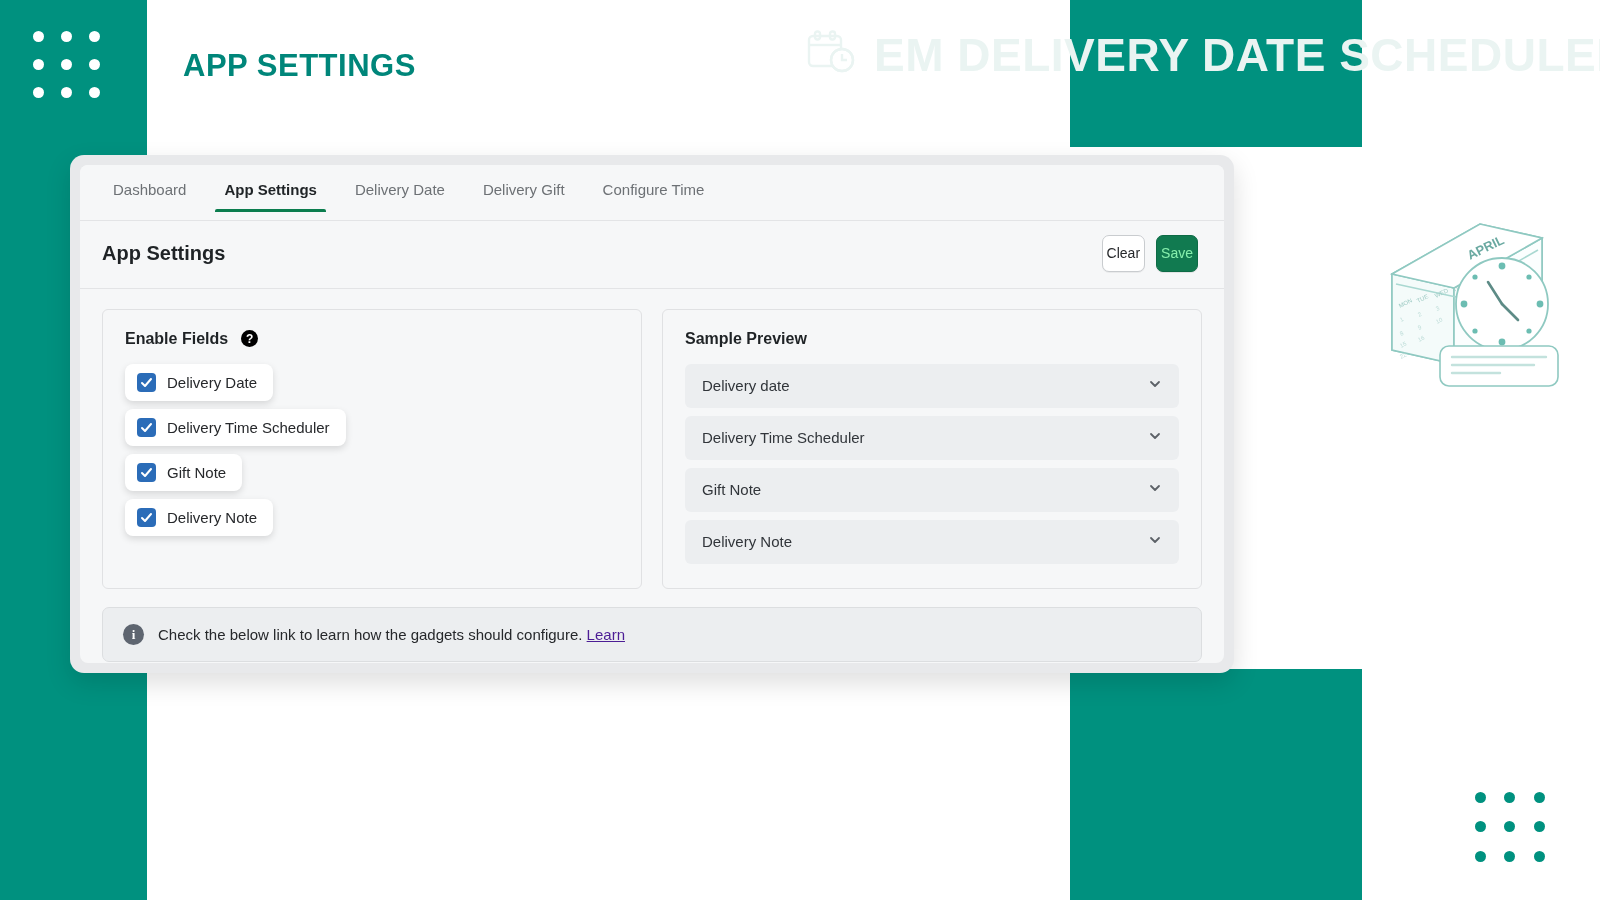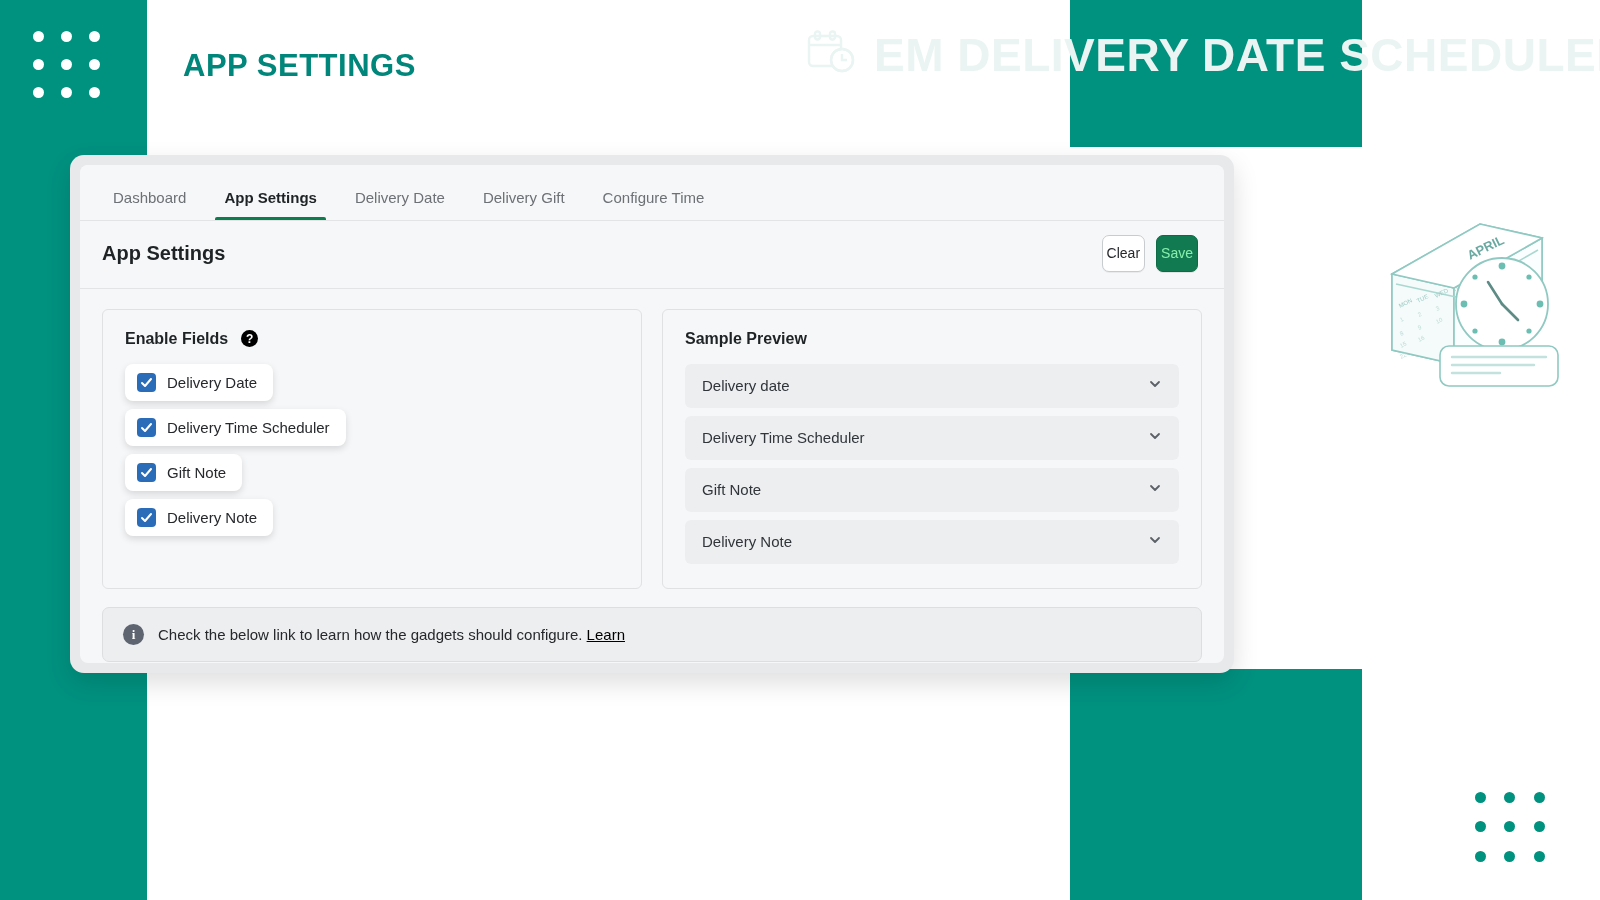--- a/index.html
+++ b/index.html
@@ -121,21 +121,21 @@
     display: flex;
     flex-direction: column;
     overflow: hidden;
   }
 
   
   .tabs {
     display: flex;
     align-items: flex-end;
     gap: 0;
-    padding: 0 14px;
+    padding: 8px 14px;
     height: 56px;
     border-bottom: 1px solid #e3e4e6;
     background: #f6f7f8;
   }
   .tab {
     position: relative;
     padding: 0 19px 15px 19px;
     font-size: 15px;
     color: #6d7175;
     cursor: pointer;
@@ -301,21 +301,21 @@
     font-weight: bold;
     font-family: "Liberation Serif", serif;
     display: flex;
     align-items: center;
     justify-content: center;
     flex: 0 0 auto;
     line-height: 1;
   }
   .info-text { font-size: 15px; color: #26282b; }
   .info-link {
-    color: #000000;
+    color: #4c1d95;
     text-decoration: underline;
     cursor: pointer;
   }
 </style>
 </head>
 <body>
 
 <div id="stage">
 
   <div class="bg-left-top"></div>

